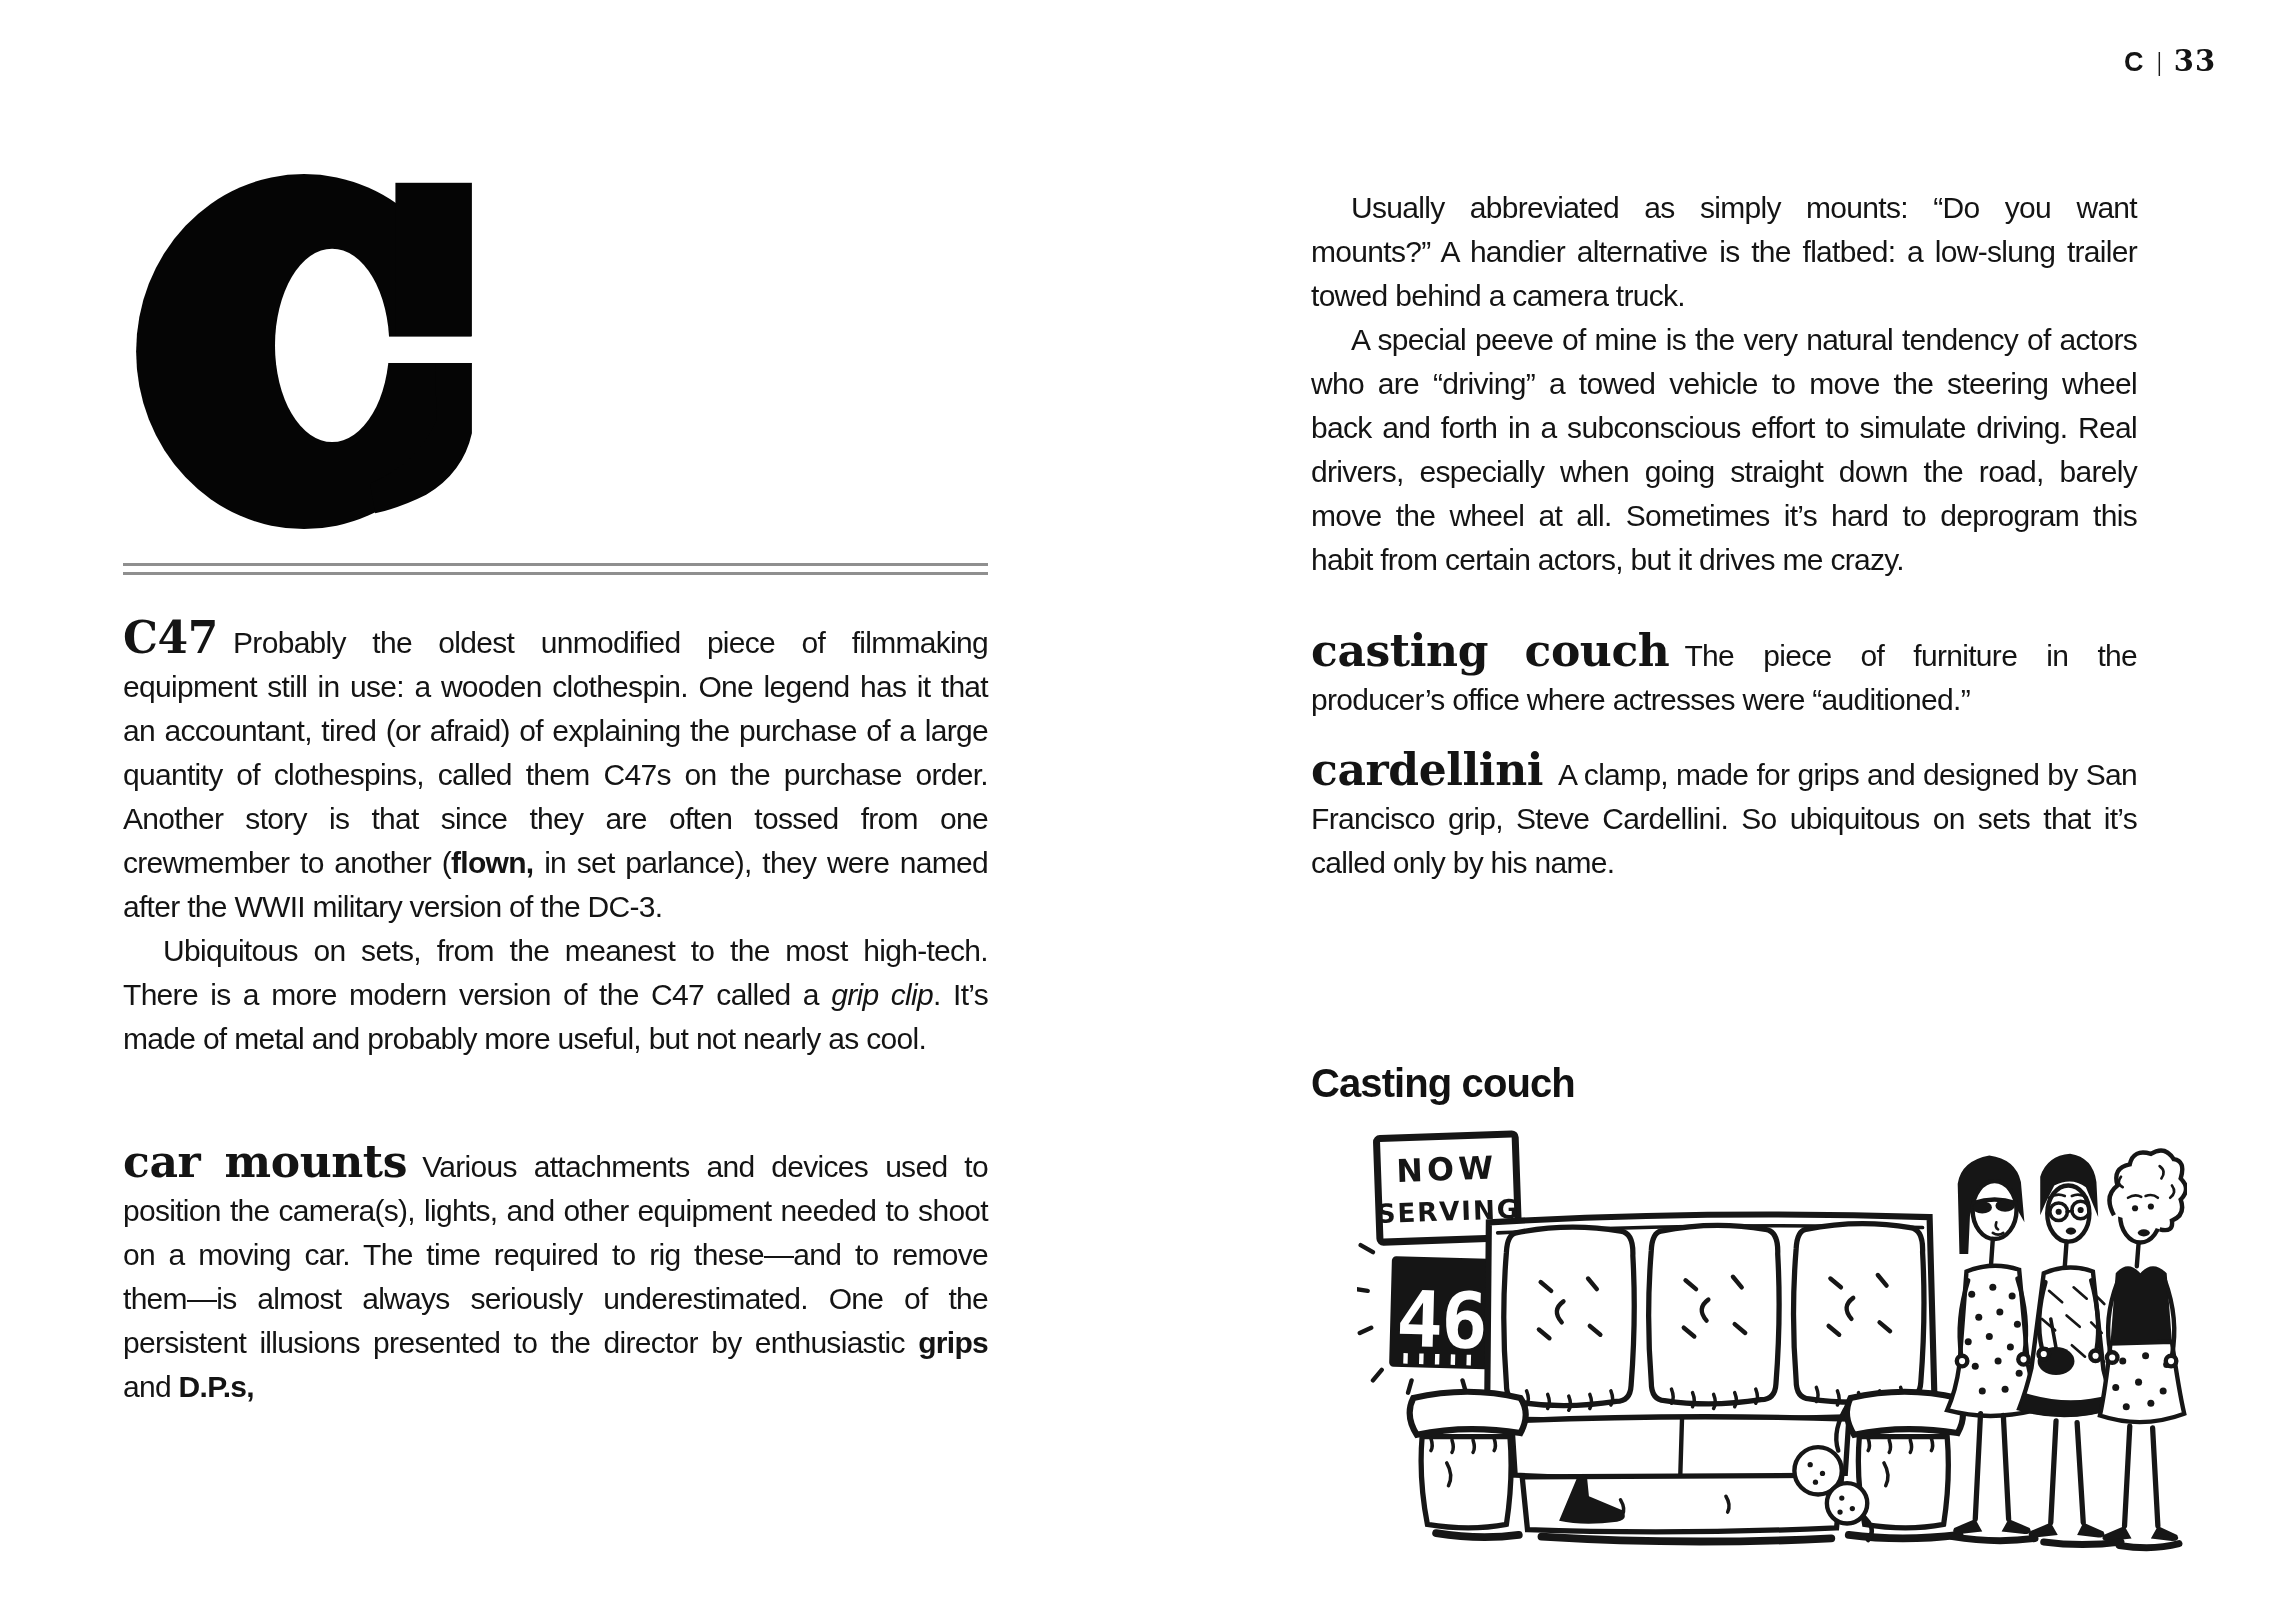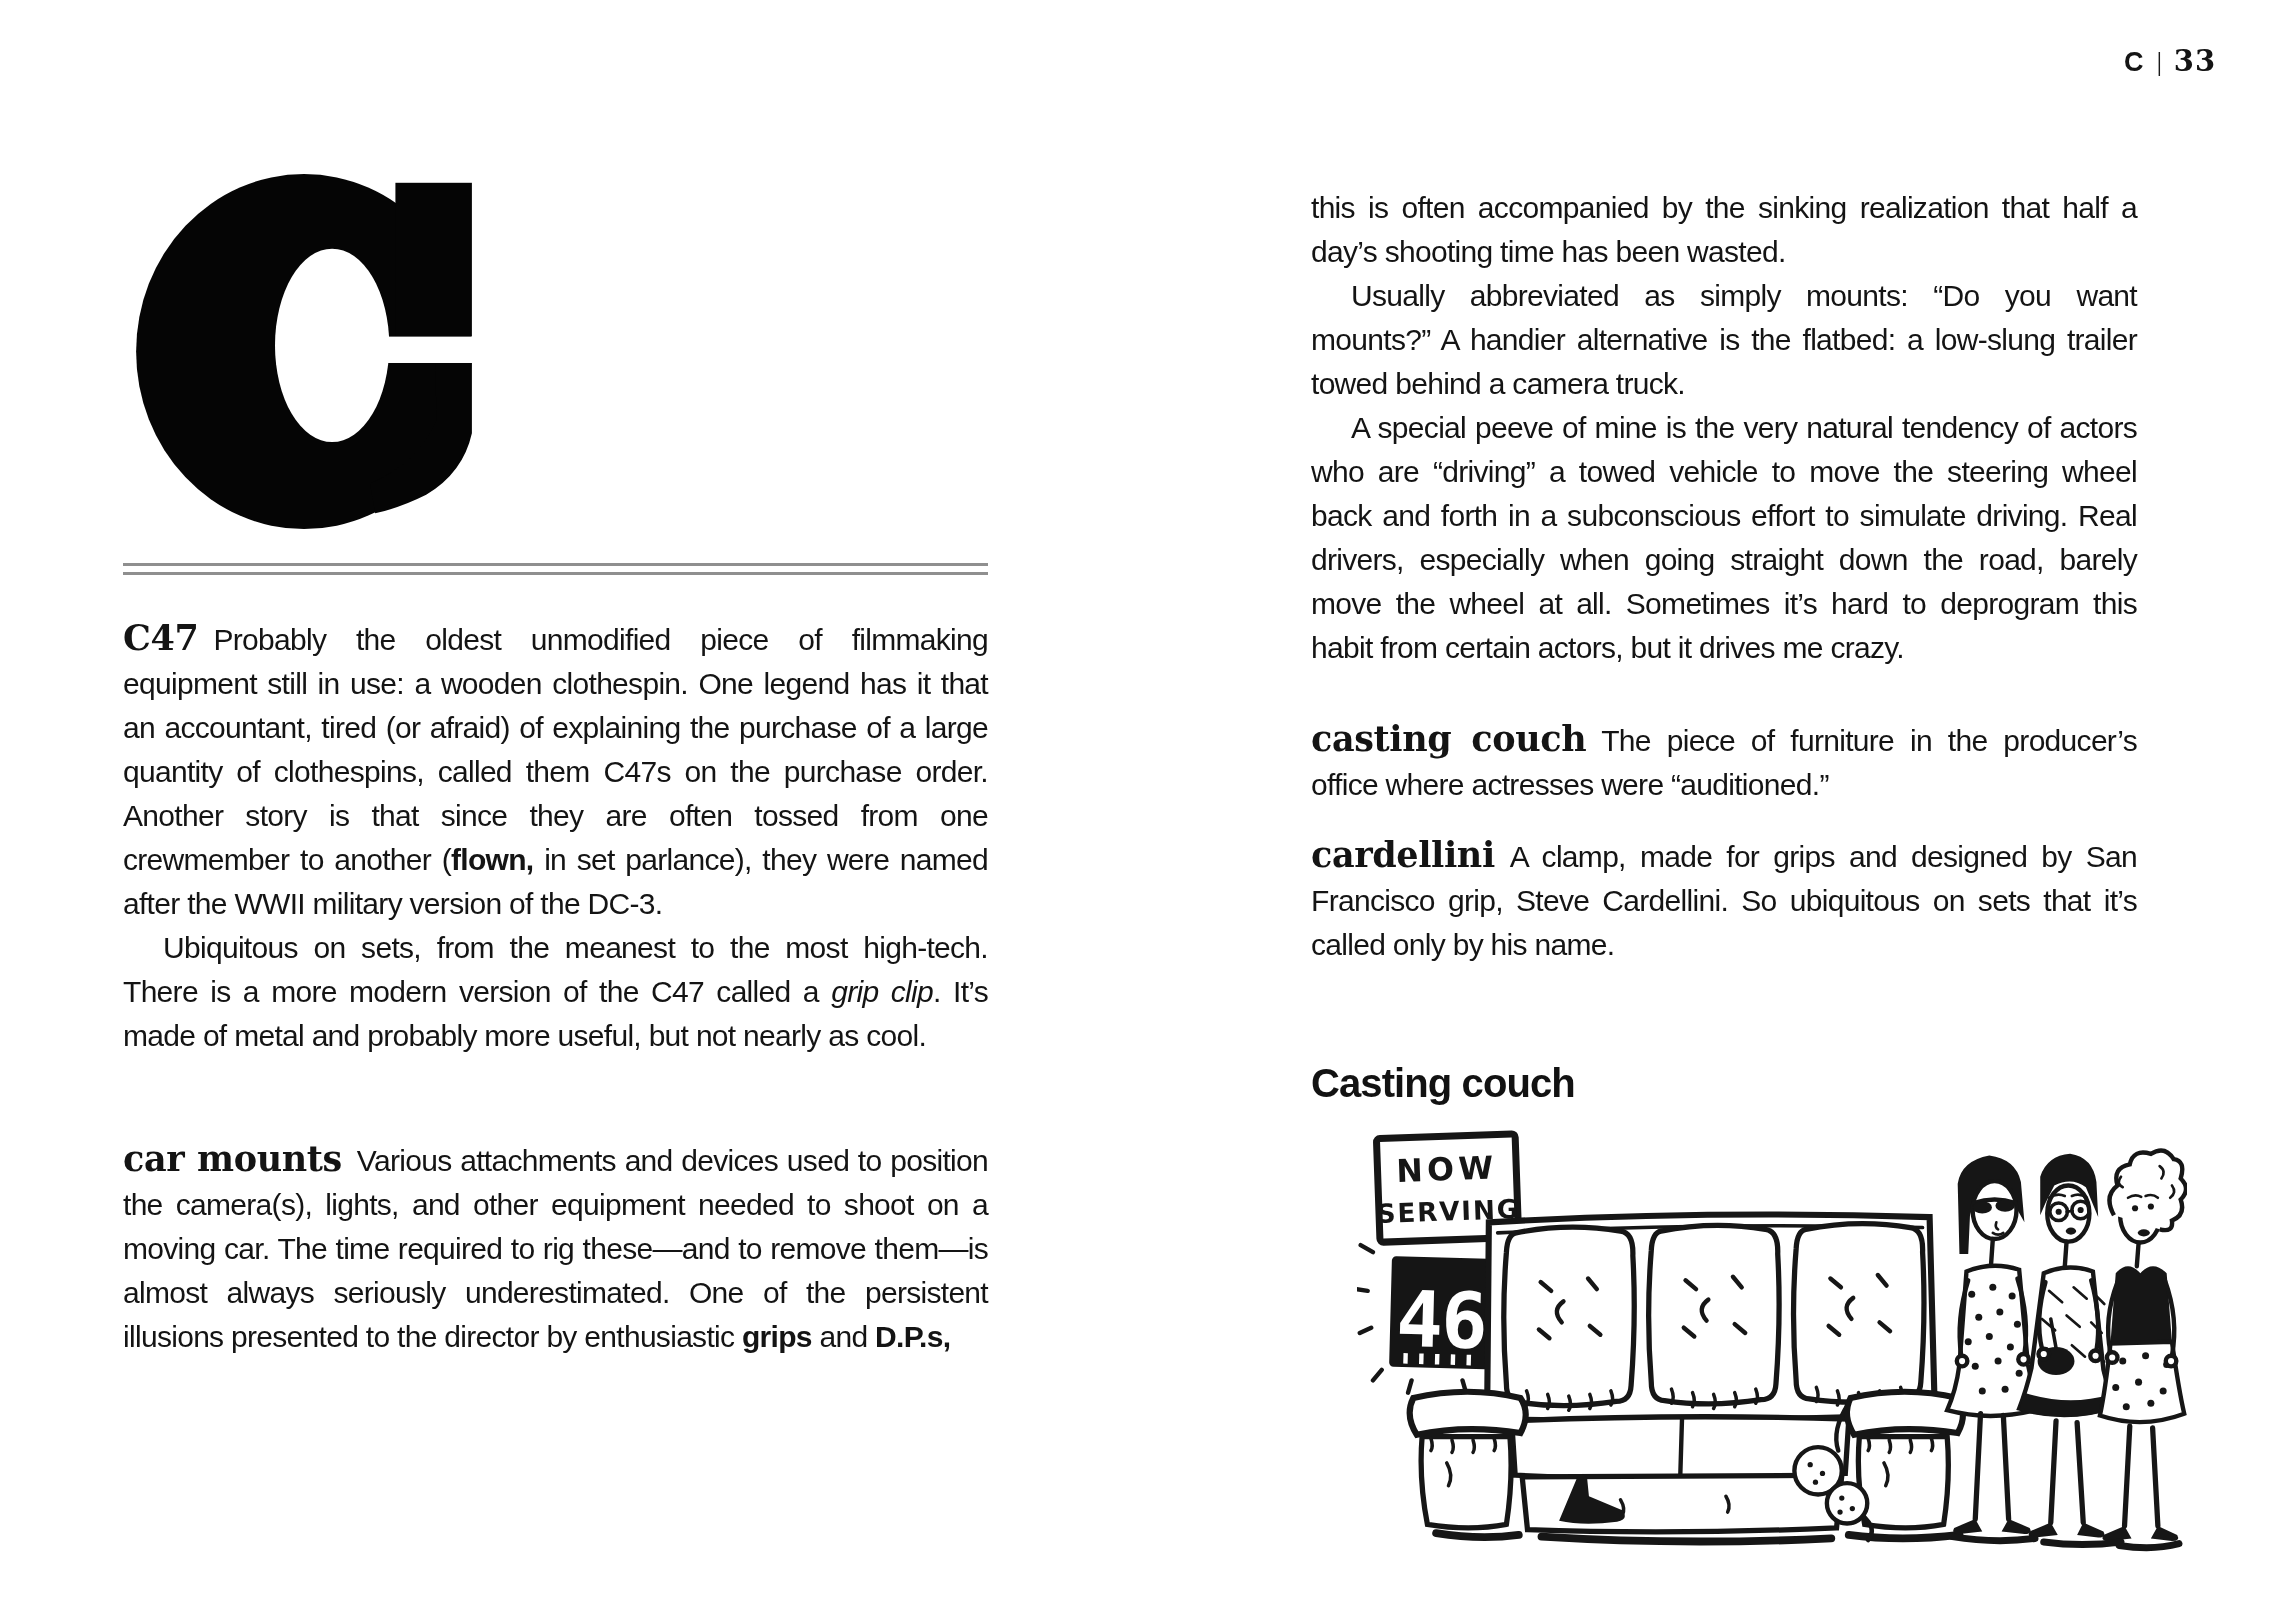--- a/index.html
+++ b/index.html
@@ -10,21 +10,21 @@
   
   .page-header{position:absolute;top:44px;right:68px;display:flex;align-items:baseline;gap:11.4px;}
   .header-letter{font-size:27px;font-weight:bold;letter-spacing:0.9px;}
   .header-divider{font-size:25.5px;font-weight:normal;transform:scaleX(.7);color:#1a1a1a;}
   .header-number{font-family:"DejaVu Serif",serif;font-weight:bold;font-size:29px;letter-spacing:0.9px;}
 
   
   .col{position:absolute;}
   .col p{margin:0;text-align:justify;font-size:30px;line-height:44px;letter-spacing:-0.7px;}
   .col p.indent{text-indent:40px;}
-  .term{font-family:"DejaVu Serif",serif;font-weight:bold;font-size:35px;letter-spacing:-0.4px;margin-right:15px;}
+  .term{font-family:"DejaVu Serif",serif;font-weight:bold;font-size:44px;letter-spacing:-0.4px;margin-right:15px;}
   .seg-b{font-weight:bold;}
   .seg-i{font-style:italic;}
   .gap-lg{margin-top:79px;}
   .gap-md{margin-top:47px;}
   .gap-sm{margin-top:26px;}
 
   #left-col{left:123px;top:616px;width:865px;}
   #right-col{left:1311px;top:186px;width:826px;}
 
   #drop-cap{position:absolute;left:136px;top:174px;width:336px;height:356px;}
@@ -70,21 +70,20 @@
     <p><span class="term">C47</span><span><span>Probably the oldest unmodified piece of filmmaking equipment still in use: a wooden clothespin. One legend has it that an accountant, tired (or afraid) of explaining the purchase of a large quantity of clothespins, called them C47s on the purchase order. Another story is that since they are often tossed from one crewmember to another (</span><span class="seg-b">flown,</span><span> in set parlance), they were named after the WWII military version of the DC-3.</span></span></p>
     <p class="indent"><span>Ubiquitous on sets, from the meanest to the most high-tech. There is a more modern version of the C47 called a </span><span class="seg-i">grip clip</span><span>. It’s made of metal and probably more useful, but not nearly as cool.</span></p>
   </div>
   <div class="entry gap-lg">
     <p><span class="term">car mounts</span><span><span>Various attachments and devices used to position the camera(s), lights, and other equipment needed to shoot on a moving car. The time required to rig these—and to remove them—is almost always seriously underestimated. One of the persistent illusions presented to the director by enthusiastic </span><span class="seg-b">grips</span><span> and </span><span class="seg-b">D.P.s,</span></span></p>
   </div>
 </div>
 
 <div id="right-col" class="col">
   <div class="entry">
-    <p><span>this is often accompanied by the sinking realization that half a day’s shooting time has been wasted.</span></p>
     <p class="indent"><span>Usually abbreviated as simply mounts: “Do you want mounts?” A handier alternative is the flatbed: a low-slung trailer towed behind a camera truck.</span></p>
     <p class="indent"><span>A special peeve of mine is the very natural tendency of actors who are “driving” a towed vehicle to move the steering wheel back and forth in a subconscious effort to simulate driving. Real drivers, especially when going straight down the road, barely move the wheel at all. Sometimes it’s hard to deprogram this habit from certain actors, but it drives me crazy.</span></p>
   </div>
   <div class="entry gap-md">
     <p><span class="term">casting couch</span><span><span>The piece of furniture in the producer’s office where actresses were “auditioned.”</span></span></p>
   </div>
   <div class="entry gap-sm">
     <p><span class="term">cardellini</span><span><span>A clamp, made for grips and designed by San Francisco grip, Steve Cardellini. So ubiquitous on sets that it’s called only by his name.</span></span></p>
   </div>
 </div>

